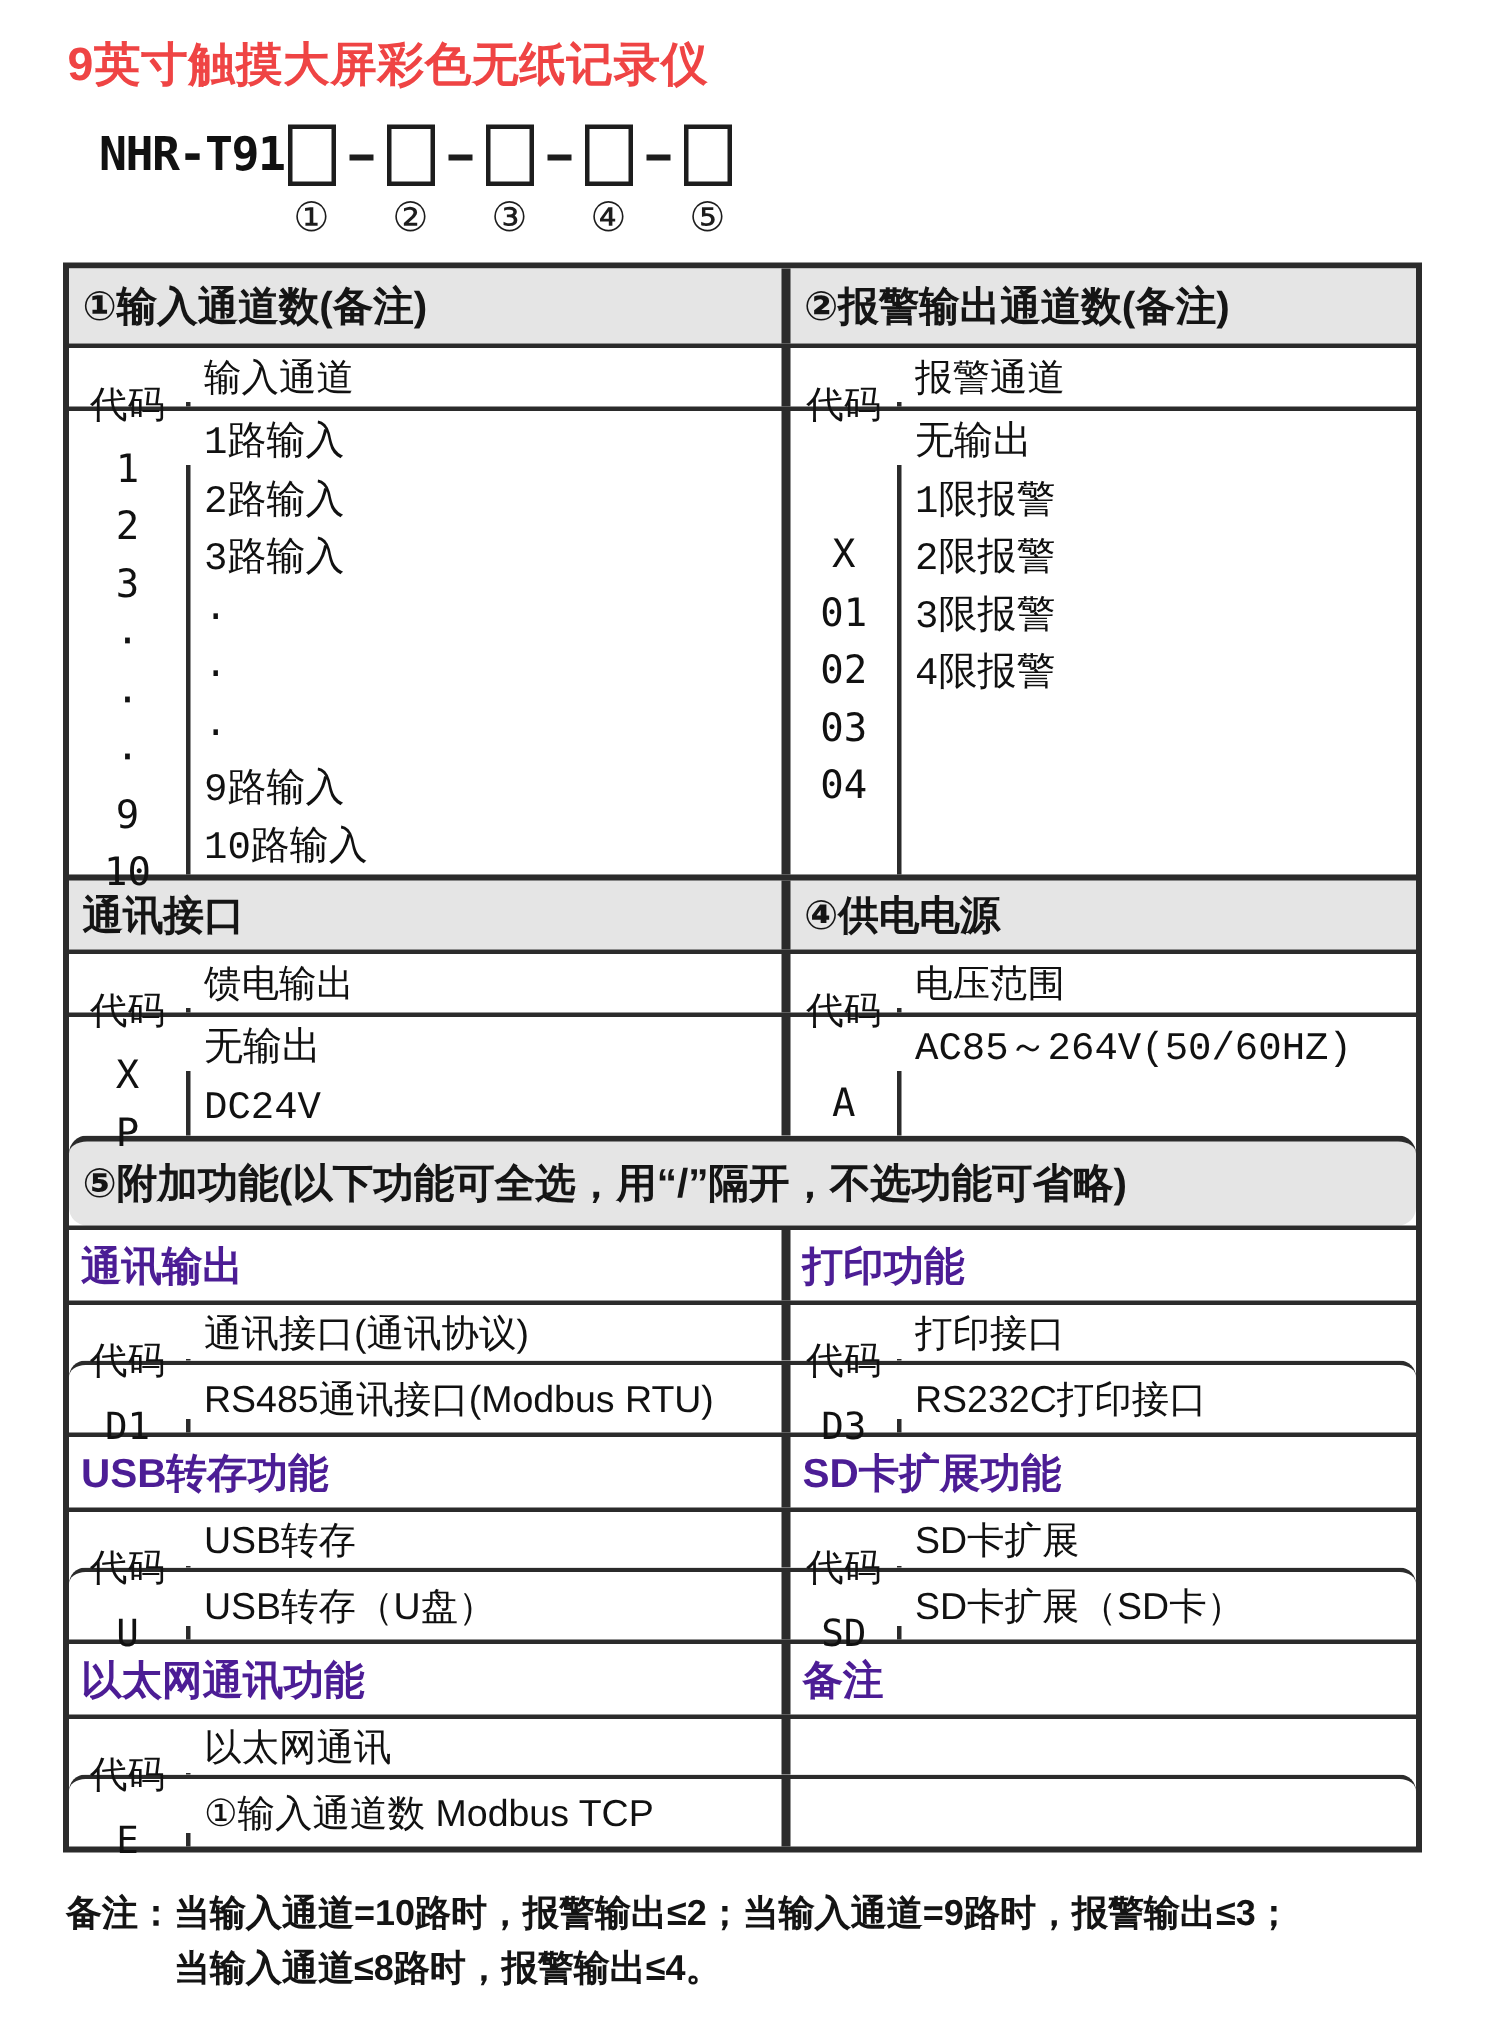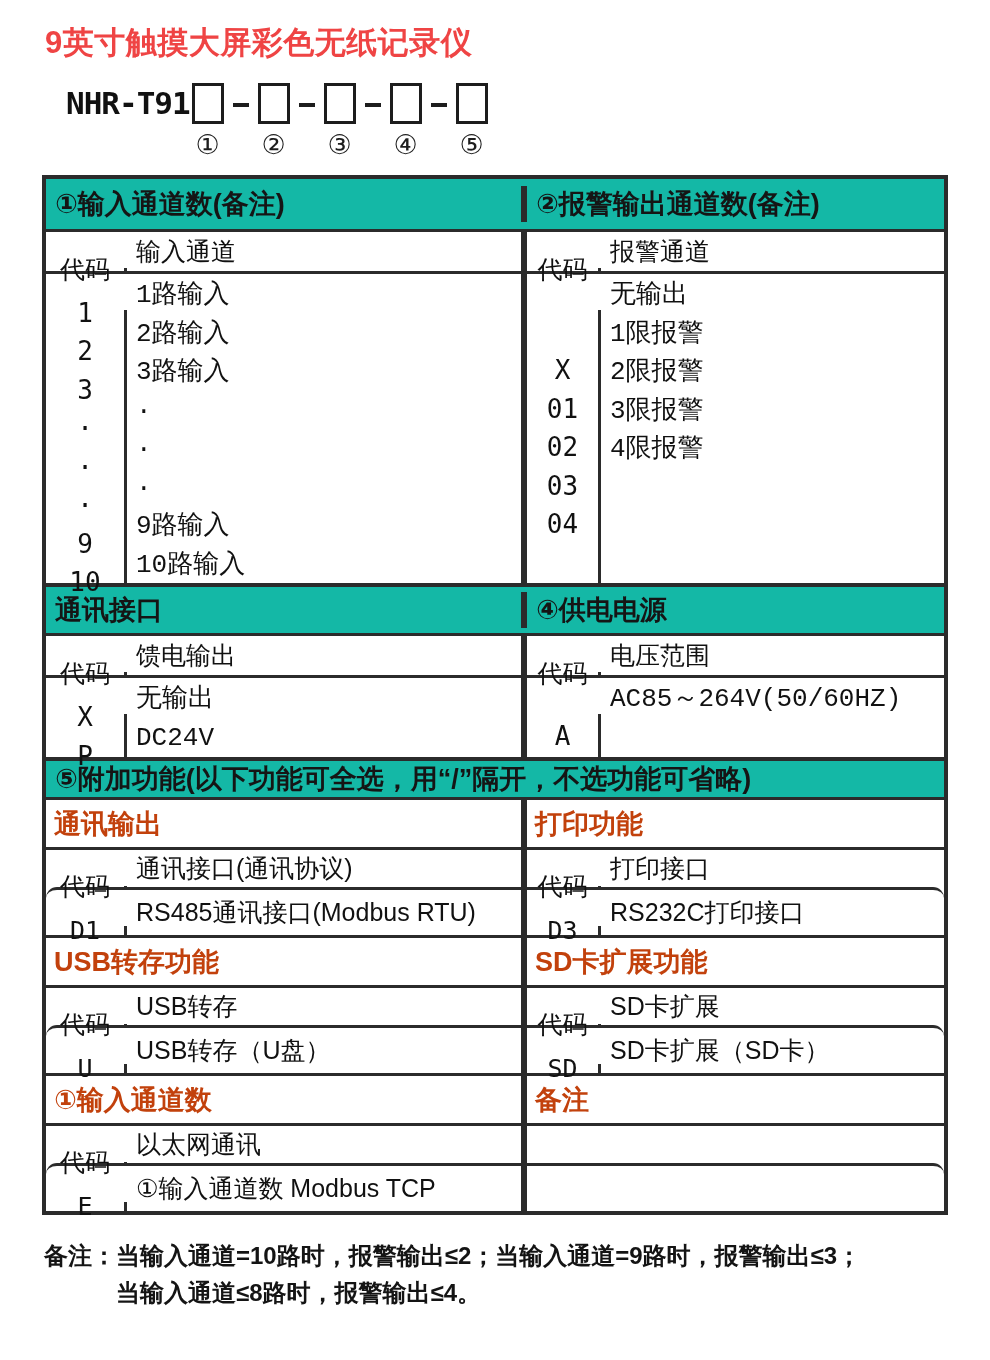--- a/index.html
+++ b/index.html
@@ -28,42 +28,42 @@
   .slot { display:flex; flex-direction:column; align-items:center; }
   .mbox { width:32px; height:41px; border:3px solid #1d1d1d; margin-top:3px; background:#fff; }
   .slot-num { margin-top:7px; font-size:27px; line-height:28px; color:#1d1d1d; }
   .mdash { width:16px; height:4px; background:#1d1d1d; margin:23px 9px 0 9px; }
 
   
   .tbl { margin:16px 0 0 42px; width:906px; border:4px solid #2b2b2b; background:#fff; }
   .band { display:flex; border-top:3px solid #2b2b2b; }
   .band.first { border-top:none; }
   .band.thick { border-top:4px solid #2b2b2b; }
-  .gray { background:#14b8a6;align-items:center; }
+  .gray { background:#e5e5e5; }
 
   .h-l { width:481px; border-right:6px solid #2b2b2b; display:flex; }
   .h-r { flex:1; display:flex; }
   .full { flex:1; display:flex; }
 
   .rh-sec  { height:50px; }
   .rh-col  { height:42px; }
   .rh-d1   { height:312px; }
   .rh-d2   { height:82px; }
-  .rh-5    { height:40px; }
+  .rh-5    { height:60px;border-radius:12px; }
   .rh-sub  { height:50px; }
   .rh-ch   { height:40px; }
   .rh-one  { height:48px;border-radius:11px; }
 
   .sec-title {
     flex:1; display:flex; align-items:center;
     padding-left:9px; font-size:27px; font-weight:700; color:#151515;
   }
   .sub-title {
     flex:1; display:flex; align-items:center;
-    padding-left:8px; font-size:27px; font-weight:700; color:#c2410c;
+    padding-left:8px; font-size:27px; font-weight:700; color:#4c1d95;
   }
 
   .code {
     width:81px; border-right:3px solid #2b2b2b;
     display:flex; align-items:center; justify-content:center;
     font-size:25px;
     margin-top:36px;
   }
   .h-r .code { width:74px; }
   .val {
@@ -295,21 +295,21 @@
         <div class="val">USB转存（U盘）</div>
       </div>
       <div class="h-r">
         <div class="code mono">SD</div>
         <div class="val">SD卡扩展（SD卡）</div>
       </div>
     </div>
 
     <div class="band rh-sub">
       <div class="h-l">
-        <div class="sub-title">①输入通道数</div>
+        <div class="sub-title">以太网通讯功能</div>
       </div>
       <div class="h-r">
         <div class="sub-title">备注</div>
       </div>
     </div>
 
     <div class="band rh-ch">
       <div class="h-l">
         <div class="code">代码</div>
         <div class="val">以太网通讯</div>

